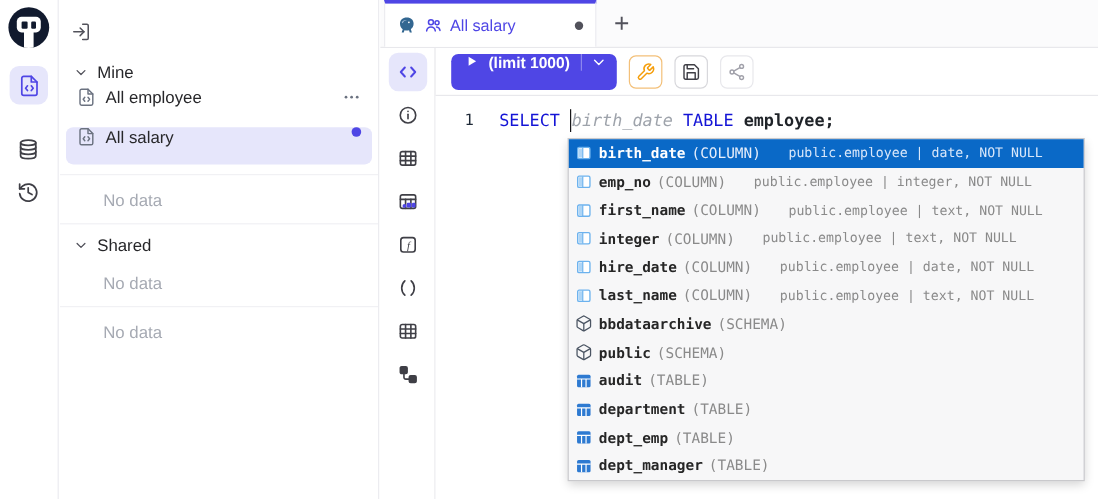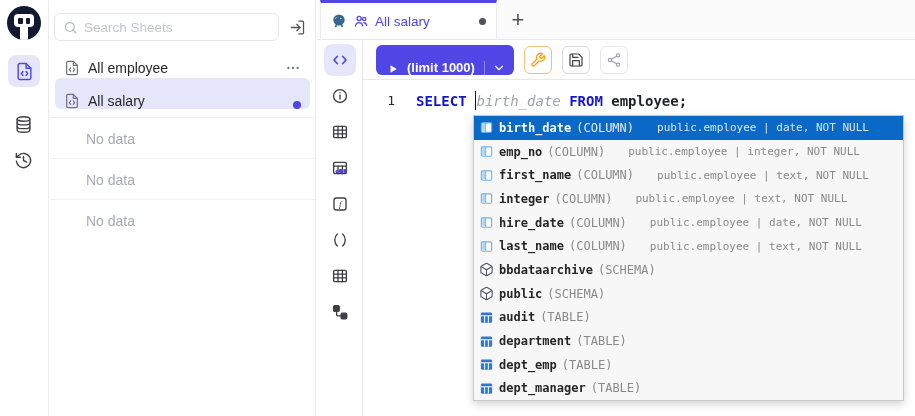--- a/index.html
+++ b/index.html
@@ -39,21 +39,21 @@
   .import-btn { width:26px; height:26px; display:flex; align-items:center; justify-content:center;
     color:#52525b; cursor:pointer; }
   .import-btn svg { width:17px; height:17px; }
 
   .tree { margin-top:4px; font-size:14px; }
   .tree-section { border-bottom:1px solid #f1f1f4; padding-bottom:8px; }
   .tree-section:last-child { border-bottom:none; }
   .section-header { display:flex; align-items:center; gap:7px; padding:9px 0 3px 11px;
     color:#27272a; font-weight:500; cursor:pointer; }
   .section-header svg { width:13px; height:13px; color:#52525b; }
-  .tree-item { height:31px; margin:2px 5px 0 5px; display:flex; align-items:flex-end; gap:8px;
+  .tree-item { height:31px; margin:2px 5px 0 5px; display:flex; align-items:flex-start; gap:8px;
     padding:0 9px; border-radius:6px; color:#27272a; cursor:pointer; }
   .tree-item.selected { background:var(--accent-soft); }
   .item-icon { color:#6b7280; display:flex; }
   .item-icon svg { width:16px; height:16px; }
   .item-menu { margin-left:auto; color:#6b7280; display:flex; cursor:pointer; }
   .item-menu svg { width:16px; height:16px; }
   .item-dot { margin-left:auto; width:8px; height:8px; border-radius:50%; background:var(--accent); }
   .empty { color:#a6aab3; margin:13px 0 3px 0; padding-left:36px; }
 
   
@@ -71,39 +71,39 @@
   .strip { width:45px; display:flex; flex-direction:column; align-items:center; padding-top:4px; }
   .strip-btn { width:32px; height:32px; border-radius:8px; display:flex; align-items:center;
     justify-content:center; color:#3f3f46; margin-bottom:4px; cursor:pointer; flex:none; }
   .strip-btn.active { background:var(--accent-soft); color:var(--accent); }
   .strip-btn svg { width:18px; height:18px; }
 
   .editor-col { flex:1; border-left:1px solid #e8e8ec; display:flex; flex-direction:column; min-width:0; }
   .toolbar { height:40px; border-bottom:1px solid #e8e8ec; display:flex; align-items:center;
     padding-left:13px; gap:10px; flex:none; }
   .run-btn { height:30px; border-radius:6px; background:var(--accent); color:#fff; display:flex;
-    align-items:flex-end; padding:0 8px 0 11px; gap:8px; font-size:13px; font-weight:700; cursor:pointer; border:none; }
+    align-items:flex-start; padding:0 8px 0 11px; gap:8px; font-size:13px; font-weight:700; cursor:pointer; border:none; }
   .run-btn .play { display:flex; } .run-btn .play svg { width:12px; height:12px; }
   .run-chevron { display:flex; align-items:center; padding-left:7px; margin-left:1px;
     border-left:1px solid rgba(255,255,255,.35); }
   .run-chevron svg { width:14px; height:14px; }
   .tool-btn { width:28px; height:28px; border-radius:6px; border:1px solid #d8d8dc; background:#fff;
     display:flex; align-items:center; justify-content:center; cursor:pointer; }
   .tool-btn svg { width:16px; height:16px; }
   .tool-btn.wrench { border-color:#f3c079; color:var(--wrench); }
   .tool-btn.save { color:#3f3f46; }
   .tool-btn.share { border-color:#e8e8ec; color:#a1a1aa; }
 
   .editor { position:relative; flex:1; background:#fff;
     font-family:"DejaVu Sans Mono","Liberation Mono",monospace; font-size:14px; }
   .code-line { display:flex; align-items:center; padding-top:11px; }
   .gutter { width:32px; text-align:right; color:#1f2937; font-size:13px; flex:none; }
   .code { margin-left:21px; display:flex; align-items:center; }
   .sp { width:8.4px; flex:none; }
-  .kw { color:var(--keyword); font-weight:700; }
+  .kw { color:var(--keyword); font-weight:400; }
   .id { color:#1f2328; font-weight:700; }
   .ghost { color:#9ea3ab; font-style:italic; }
   .cursor { width:1.5px; height:19px; background:#18181b; flex:none; }
 
   .autocomplete { position:absolute; left:110px; top:35px; width:431px; background:#f7f7f8;
     border:1px solid #c9c9cc; box-shadow:0 3px 8px rgba(0,0,0,.18); }
   .ac-row { height:23.7px; display:flex; align-items:center; padding:0 5px; gap:5px;
     font-family:"DejaVu Sans Mono","Liberation Mono",monospace; font-size:12px; cursor:pointer; }
   .ac-row.selected { background:var(--selection); }
   .ac-icon { width:15px; height:15px; flex:none; display:flex; }
@@ -156,41 +156,40 @@
               <path d="M3.05 13A9 9 0 1 0 6 5.3L3 8"></path>
               <path d="M12 7v5l4 2"></path>
             </svg>
           </span>
         </div>
       </div>
   </aside>
 
   <aside class="sidebar">
     <div class="sheet-toolbar">
-      <div class="search-box">
-        <span style="display:flex">
-            <svg viewBox="0 0 24 24" stroke="currentColor" fill="none" stroke-linecap="round" stroke-linejoin="round" stroke-width="2">
-              <circle cx="11" cy="11" r="7"></circle>
-              <path d="m20.5 20.5-4.8-4.8"></path>
-            </svg>
-          </span>
-        <input type="text" placeholder="Search Sheets" style="">
-      </div>
       <div class="import-btn">
         <span style="display:flex">
             <svg viewBox="0 0 24 24" stroke="currentColor" fill="none" stroke-linecap="round" stroke-linejoin="round" stroke-width="1.8">
               <path d="M14 3h5a1.5 1.5 0 0 1 1.5 1.5v15A1.5 1.5 0 0 1 19 21h-5"></path>
               <path d="M3.5 12h12"></path>
               <path d="m11 7.5 4.5 4.5-4.5 4.5"></path>
             </svg>
           </span>
       </div>
     </div>
     <div class="tree" id="sheet-tree">
         <div class="tree-section">
+    <div class="section-header">
+      <span style="display:flex">
+              <svg viewBox="0 0 24 24" stroke="currentColor" fill="none" stroke-linecap="round" stroke-linejoin="round" stroke-width="2">
+                <polyline points="6 9 12 15 18 9"></polyline>
+              </svg>
+            </span>
+      <span class="section-label">Mine</span>
+    </div>
     <div class="section-body">
             <div class="tree-item">
     <span class="item-icon">
                 <svg viewBox="0 0 24 24" stroke="currentColor" fill="none" stroke-linecap="round" stroke-linejoin="round" stroke-width="1.8">
                   <path d="M14 2H6a2 2 0 0 0-2 2v16a2 2 0 0 0 2 2h12a2 2 0 0 0 2-2V8z"></path>
                   <path d="M14 2v6h6"></path>
                   <path d="m10 12-2 2.5 2 2.5"></path>
                   <path d="m14 12 2 2.5-2 2.5"></path>
                 </svg>
               </span>
@@ -216,20 +215,28 @@
   <span class="item-dot"></span>
             </div>
           </div>
   </div>
         <div class="tree-section">
     <div class="section-body">
             <div class="empty">No data</div>
           </div>
   </div>
         <div class="tree-section">
+    <div class="section-header">
+      <span style="display:flex">
+              <svg viewBox="0 0 24 24" stroke="currentColor" fill="none" stroke-linecap="round" stroke-linejoin="round" stroke-width="2">
+                <polyline points="6 9 12 15 18 9"></polyline>
+              </svg>
+            </span>
+      <span class="section-label">Shared</span>
+    </div>
     <div class="section-body">
             <div class="empty">No data</div>
           </div>
   </div>
         <div class="tree-section">
     <div class="section-body">
             <div class="empty">No data</div>
           </div>
   </div>
       </div>
@@ -388,21 +395,21 @@
 
         <div class="editor">
           <div class="code-line">
             <span class="gutter">1</span>
             <span class="code">
               <span class="kw">SELECT</span>
               <span class="sp"></span>
               <span class="cursor"></span>
               <span class="ghost">birth_date</span>
               <span class="sp"></span>
-              <span class="kw">FROM</span>
+              <span class="kw">TABLE</span>
               <span class="sp"></span>
               <span class="id">employee;</span>
             </span>
           </div>
 
           <div class="autocomplete" id="ac-list">
               <div class="ac-row selected">
     <span class="ac-icon">
                   <svg viewBox="0 0 24 24">
                     <rect x="3.8" y="4.5" width="16.4" height="15" rx="2" fill="#fff" stroke="var(--column-icon)" stroke-width="1.8"></rect>

